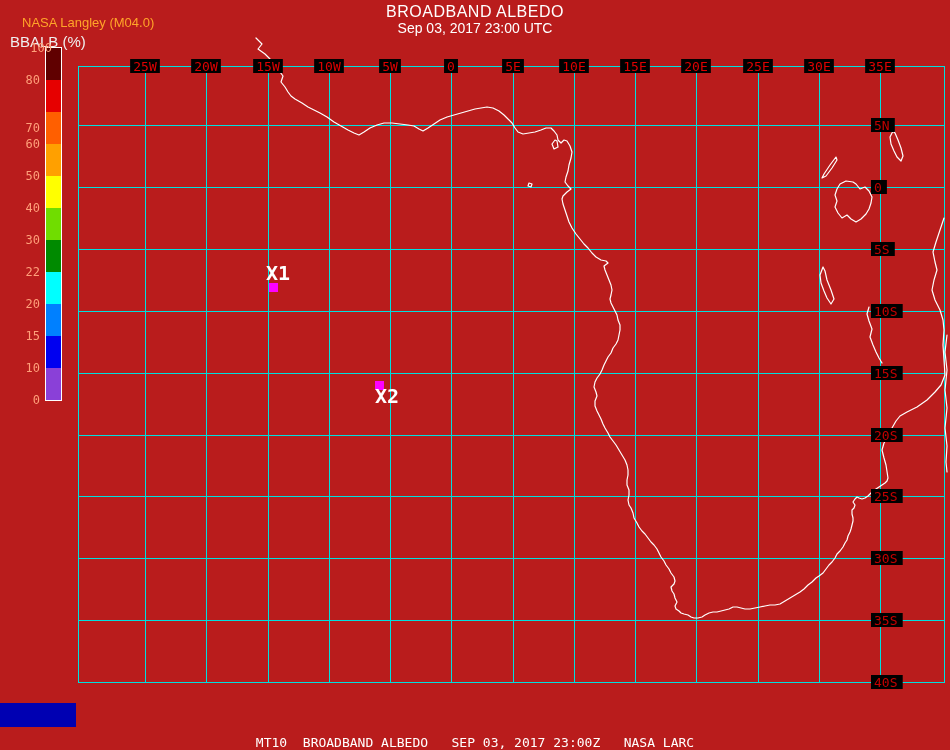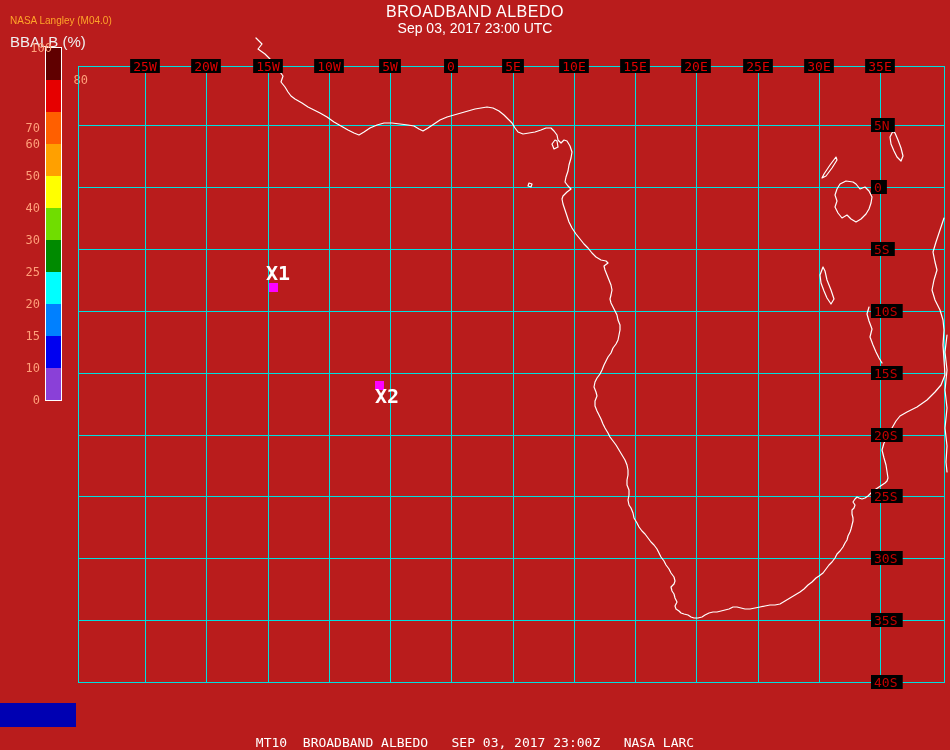--- a/index.html
+++ b/index.html
@@ -1,21 +1,21 @@
 <!DOCTYPE html>
 <html><head>
 <meta charset="utf-8">
 <style>
   html,body{margin:0;padding:0;background:#000;}
   #canvas{position:relative;width:950px;height:750px;background:#b91c1c;overflow:hidden;
           font-family:"Liberation Sans",sans-serif;}
   .hdr{position:absolute;left:0;width:950px;text-align:center;color:#FFFFFF;}
   #title{top:3px;font-size:16px;letter-spacing:0.5px;}
   #subtitle{top:20px;font-size:14px;}
-  #source{position:absolute;left:10px;top:15px;font-size:10px;color:#FFA529;}
+  #source{position:absolute;left:22px;top:15px;font-size:13px;color:#FFA529;}
   #variable{position:absolute;left:10px;top:33px;font-size:15px;color:#EFEFEF;}
   #colorbar{position:absolute;left:45px;top:47px;width:15px;border:1.5px solid #FFFFFF;}
   .cb-seg{width:15px;height:32px;}
   #cb-labels{position:absolute;left:0;top:0;width:40px;height:430px;}
   .cb-label{position:absolute;left:0;width:40px;height:16px;line-height:16px;text-align:right;
             font-family:"DejaVu Sans Mono",monospace;font-size:12px;}
   svg#map{position:absolute;left:0;top:0;}
   .svg-mono{font-family:"DejaVu Sans Mono",monospace;}
   #blue-block{position:absolute;left:0;top:703px;width:76px;height:24px;}
   #footer{position:absolute;left:0;top:735px;width:950px;text-align:center;color:#FFFFFF;
@@ -37,27 +37,27 @@
       <div class="cb-seg" style="background: rgb(255, 255, 0);"></div>
       <div class="cb-seg" style="background: rgb(112, 221, 0);"></div>
       <div class="cb-seg" style="background: rgb(0, 138, 0);"></div>
       <div class="cb-seg" style="background: rgb(0, 255, 255);"></div>
       <div class="cb-seg" style="background: rgb(0, 128, 255);"></div>
       <div class="cb-seg" style="background: rgb(0, 0, 240);"></div>
       <div class="cb-seg" style="background: rgb(138, 64, 216);"></div>
     </div>
   <div id="cb-labels">
       <div class="cb-label" style="top: 40px; color: rgb(255, 160, 122); padding-left: 12px;">100</div>
-      <div class="cb-label" style="top: 72px; color: rgb(255, 160, 122); margin-left: 48px;">80</div>
+      <div class="cb-label" style="top: 72px; color: rgb(255, 160, 122);">80</div>
       <div class="cb-label" style="top: 120px; color: rgb(255, 160, 122);">70</div>
       <div class="cb-label" style="top: 136px; color: rgb(255, 160, 122);">60</div>
       <div class="cb-label" style="top: 168px; color: rgb(255, 160, 122);">50</div>
       <div class="cb-label" style="top: 200px; color: rgb(255, 160, 122);">40</div>
       <div class="cb-label" style="top: 232px; color: rgb(255, 160, 122);">30</div>
-      <div class="cb-label" style="top: 264px; color: rgb(255, 160, 122);">25</div>
+      <div class="cb-label" style="top: 264px; color: rgb(255, 160, 122);">22</div>
       <div class="cb-label" style="top: 296px; color: rgb(255, 160, 122);">20</div>
       <div class="cb-label" style="top: 328px; color: rgb(255, 160, 122);">15</div>
       <div class="cb-label" style="top: 360px; color: rgb(255, 160, 122); text-align: right;">10</div>
       <div class="cb-label" style="top: 392px; color: rgb(255, 160, 122);">0</div>
     </div>
   <svg id="map" width="950" height="750">
       <rect x="78.5" y="66.5" width="866" height="616" fill="none" stroke="#00DEDE" stroke-width="1" shape-rendering="crispEdges"></rect>
       <line x1="145.5" y1="66" x2="145.5" y2="682" stroke="#00DEDE" stroke-width="1" shape-rendering="crispEdges"></line>
       <line x1="206.5" y1="66" x2="206.5" y2="682" stroke="#00DEDE" stroke-width="1" shape-rendering="crispEdges"></line>
       <line x1="268.5" y1="66" x2="268.5" y2="682" stroke="#00DEDE" stroke-width="1" shape-rendering="crispEdges"></line>

